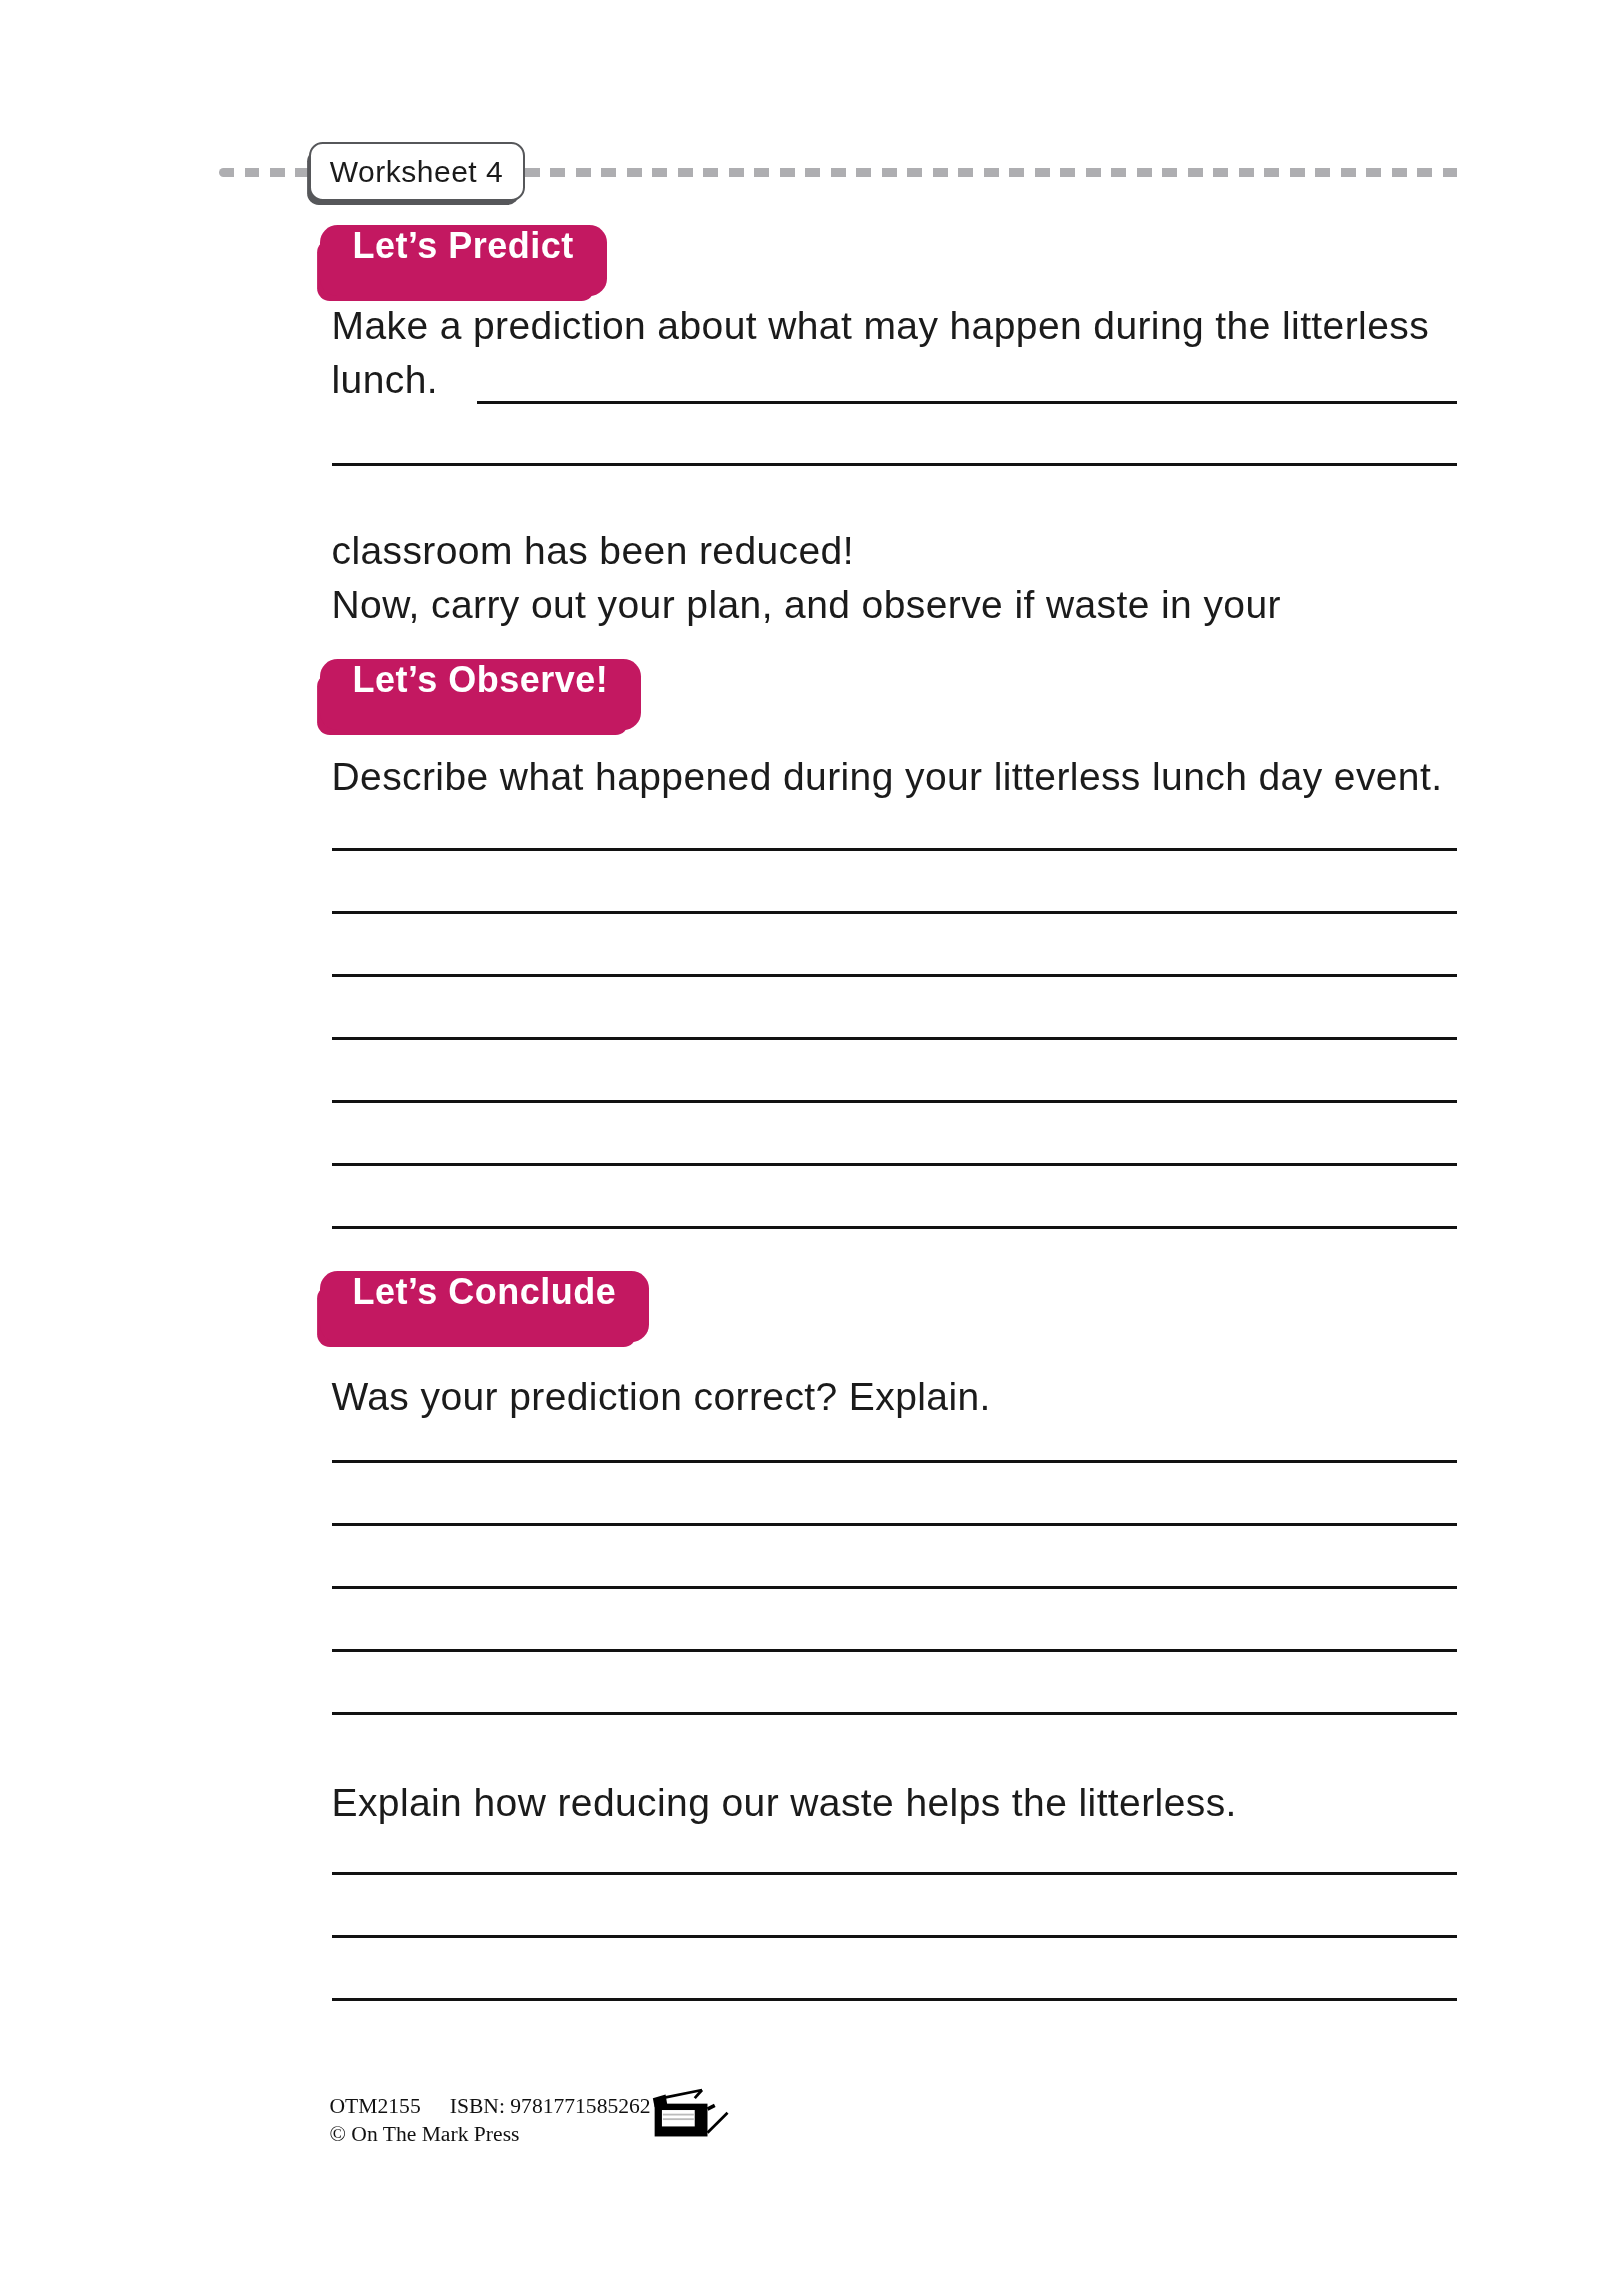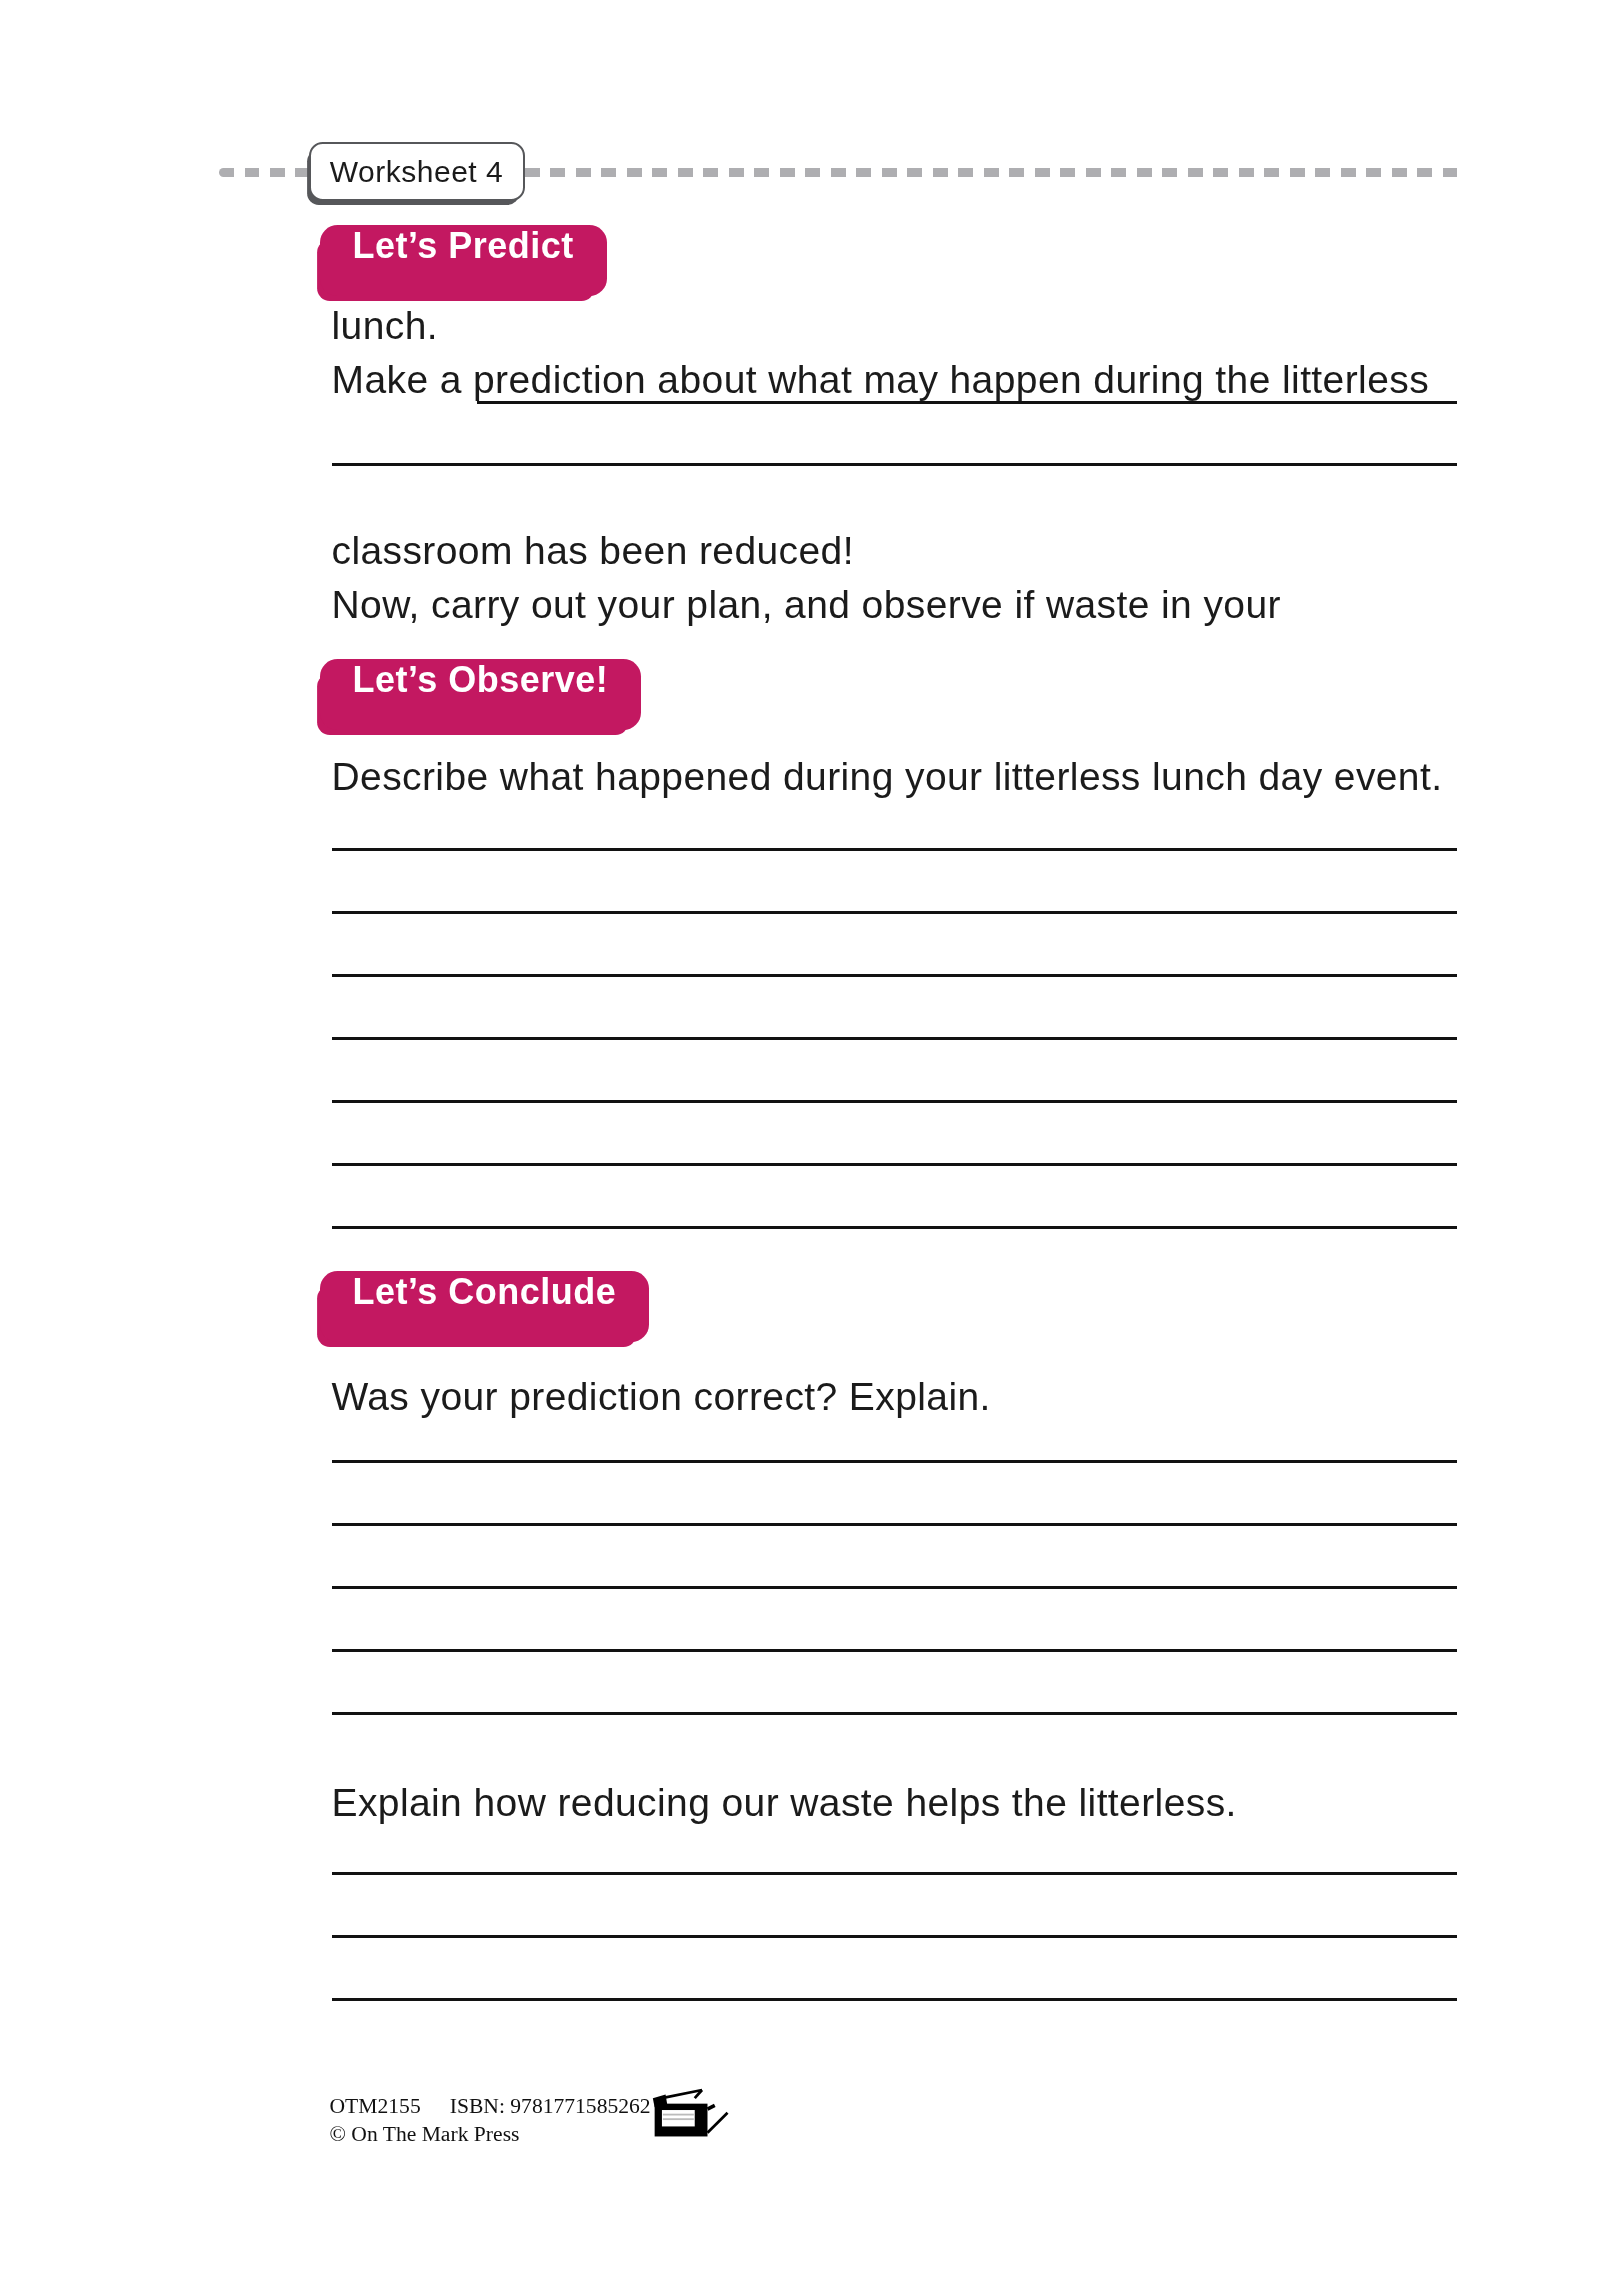--- a/index.html
+++ b/index.html
@@ -115,22 +115,22 @@
 
   <div class="dashed-rule"></div>
   <div class="header-box worksheet-box">
     <span>Worksheet 4</span>
   </div>
 
   <div class="badge" style="top:225px;">
     <span>Let’s Predict</span>
   </div>
   <div class="prompt" style="top:299px;">
+    <div>Make a prediction about what may happen during the litterless</div>
     <div>lunch.</div>
-    <div>Make a prediction about what may happen during the litterless</div>
   </div>
   <div class="answer-blank" style="left:312px; top:353px; width:1135px; height:51px;"></div>
   <div class="answer-blank" style="left:167px; top:415px; width:1286px; height:51px;"></div>
 
   <div class="prompt" style="top:524px;">
     <div>classroom has been reduced!</div>
     <div>Now, carry out your plan, and observe if waste in your</div>
   </div>
 
   <div class="badge" style="top:659px;">

